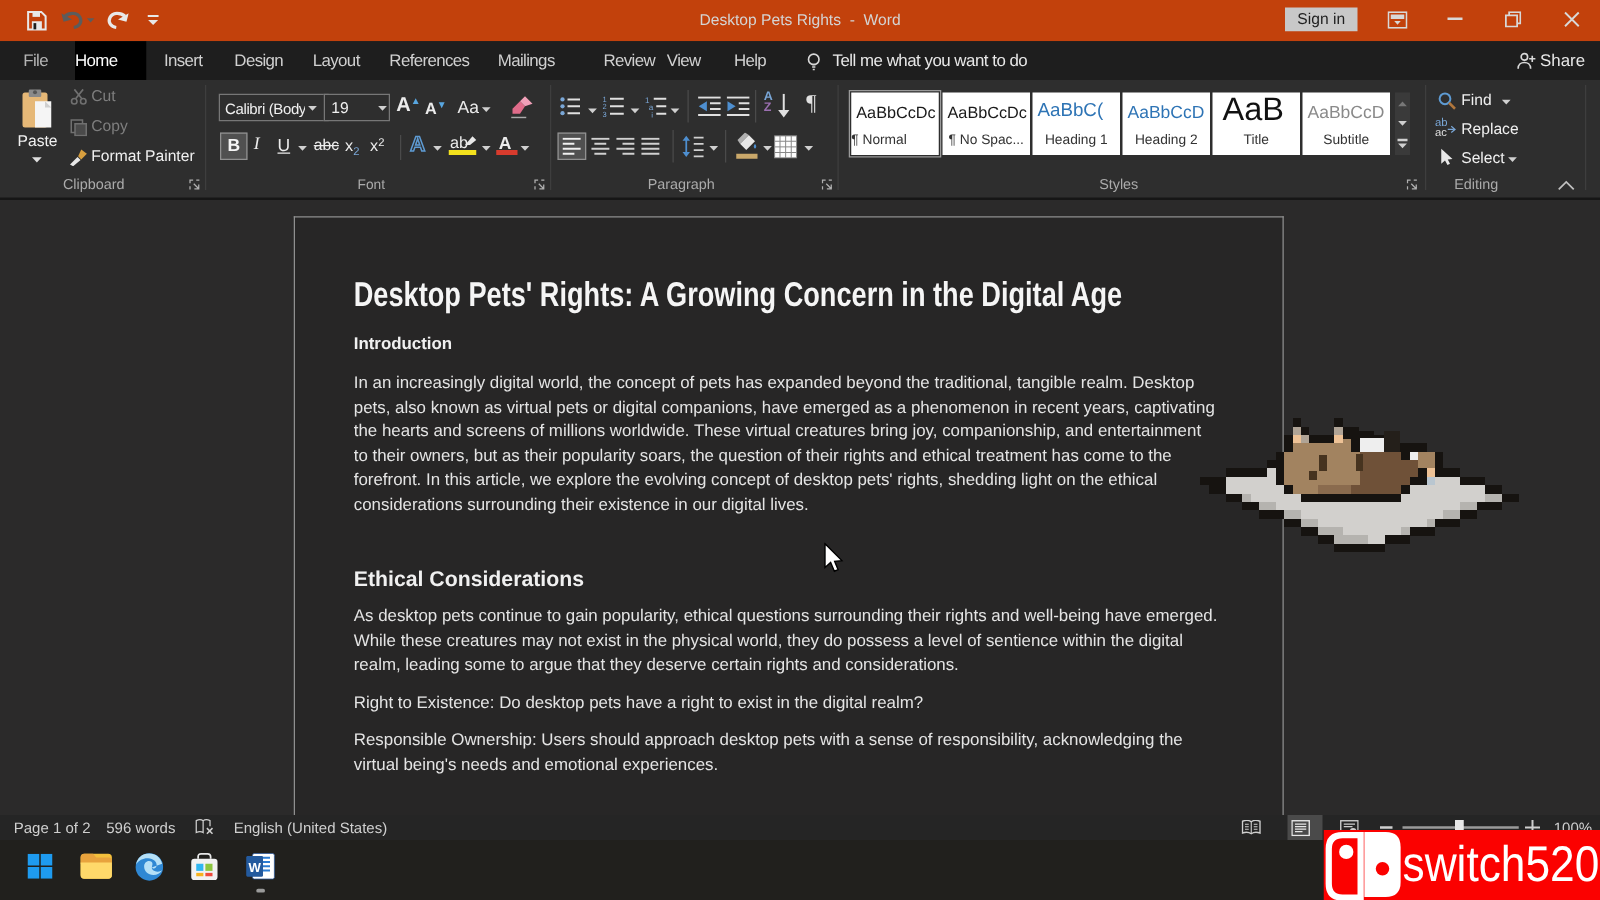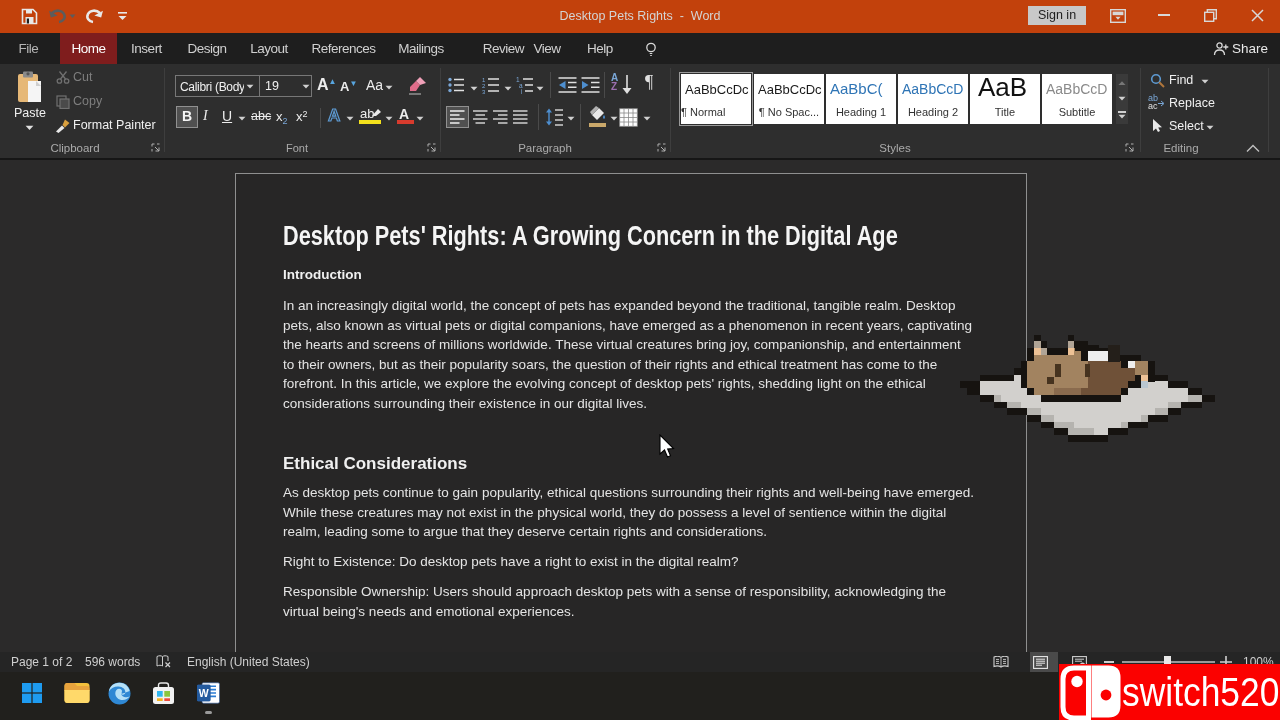--- a/index.html
+++ b/index.html
@@ -51,33 +51,34 @@
     <rect x="0.7" y="3.3" width="9" height="9" fill="none" stroke="#d8d8d8" stroke-width="1.4"></rect>
     <path d="M3.3 3.3 V0.7 H12.3 V9.7 H9.7" fill="none" stroke="#d8d8d8" stroke-width="1.4"></path>
   </svg>
   <svg class="abs" style="left:1251px;top:9px;" width="13" height="13" viewBox="0 0 13 13">
     <path d="M1 1 L12 12 M12 1 L1 12" stroke="#d8d8d8" stroke-width="1.5"></path>
   </svg>
 </div>
 
 <div class="abs" style="left:0;top:33px;width:1280px;height:31px;background:#1e1e1e;color:#d0d0d0;font-size:13.5px;">
   <div class="abs" style="left:4px;top:0;width:49px;height:31px;line-height:31px;text-align:center;color:#b5b5b5;letter-spacing:-0.5px;">File</div>
-  <div class="abs" style="left:60px;top:0;width:57px;height:31px;background:#7f1d1d;line-height:31px;text-align:center;color:#fdfdfd;letter-spacing:-0.5px;">Home</div>
+  <div class="abs" style="left:60px;top:0;width:57px;height:31px;background:#000000;line-height:31px;color:#fdfdfd;letter-spacing:-0.5px;">Home</div>
   <div class="abs" style="left:116px;top:0;width:61px;height:31px;line-height:31px;text-align:center;letter-spacing:-0.5px;">Insert</div>
   <div class="abs" style="left:172px;top:0;width:70px;height:31px;line-height:31px;text-align:center;letter-spacing:-0.5px;">Design</div>
   <div class="abs" style="left:234px;top:0;width:70px;height:31px;line-height:31px;text-align:center;letter-spacing:-0.5px;">Layout</div>
   <div class="abs" style="left:303px;top:0;width:81px;height:31px;line-height:31px;text-align:center;letter-spacing:-0.5px;">References</div>
   <div class="abs" style="left:385px;top:0;width:72px;height:31px;line-height:31px;text-align:center;letter-spacing:-0.5px;">Mailings</div>
   <div class="abs" style="left:454px;top:0;width:70px;height:31px;line-height:31px;text-align:right;letter-spacing:-0.5px;">Review</div>
   <div class="abs" style="left:520px;top:0;width:54px;height:31px;line-height:31px;text-align:center;letter-spacing:-0.5px;">View</div>
   <div class="abs" style="left:576px;top:0;width:48px;height:31px;line-height:31px;text-align:center;letter-spacing:-0.5px;">Help</div>
   <svg class="abs" style="left:644px;top:9px;" width="14" height="15" viewBox="0 0 14 15">
     <circle cx="7" cy="5.5" r="4.2" fill="none" stroke="#d8d8d8" stroke-width="1.3"></circle>
     <path d="M5.4 9.5 h3.2 M5.7 11.5 h2.6 M6.2 13.5 h1.6" stroke="#d8d8d8" stroke-width="1.2"></path>
   </svg>
+  <div class="abs" style="left:666px;top:0;height:31px;line-height:32px;color:#e8e8e8;letter-spacing:-0.4px;">Tell me what you want to do</div>
   <svg class="abs" style="left:1213px;top:8px;" width="16" height="16" viewBox="0 0 16 16">
     <circle cx="6.5" cy="4.5" r="2.6" fill="none" stroke="#d8d8d8" stroke-width="1.3"></circle>
     <path d="M1.5 14 C1.5 10.5 4 9 6.5 9 C9 9 11.5 10.5 11.5 14" fill="none" stroke="#d8d8d8" stroke-width="1.3"></path>
     <path d="M12.8 3.5 v5 M10.3 6 h5" stroke="#d8d8d8" stroke-width="1.3"></path>
   </svg>
   <div class="abs" style="left:1232px;top:0;height:31px;line-height:32px;color:#e8e8e8;">Share</div>
 </div>
 
 <div id="ribbon" class="abs" style="left:0;top:64px;width:1280px;height:96px;background:#2e2e2e;color:#e4e4e4;">
 

